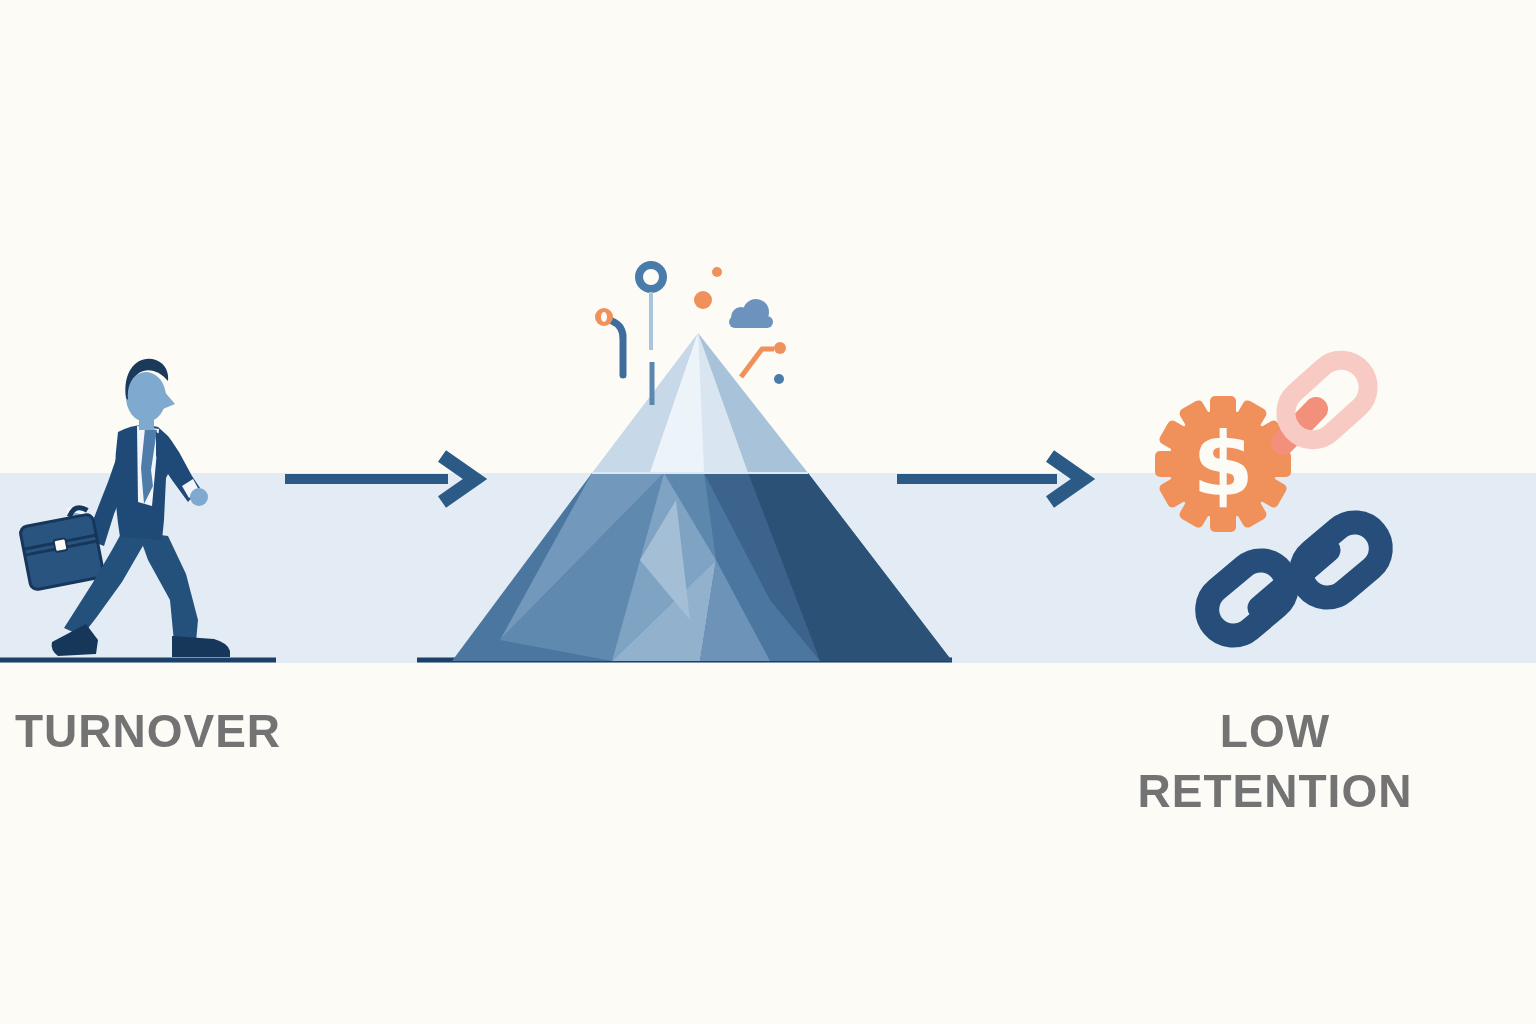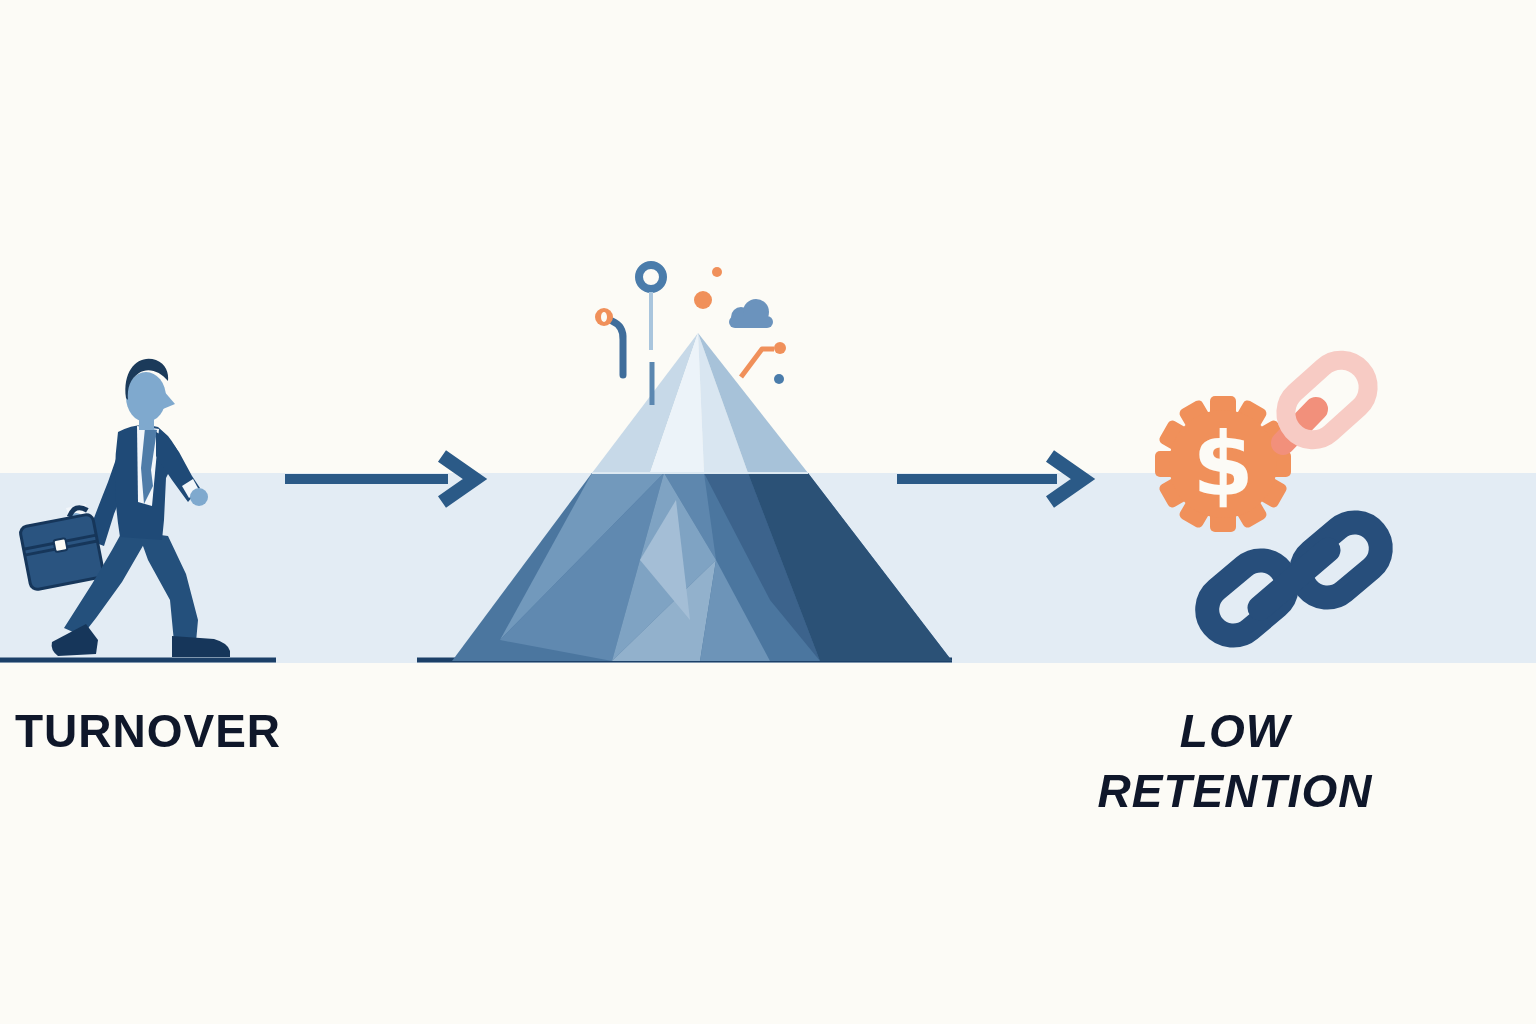--- a/index.html
+++ b/index.html
@@ -7,30 +7,30 @@
     width:1536px;height:1024px;
     background:#fcfbf6;
     font-family:"Liberation Sans", sans-serif;
     position:relative;overflow:hidden;
   }
   .stage{position:absolute;inset:0;}
   svg{position:absolute;left:0;top:0;}
   .step-label{
     position:absolute;
     top:701px;
-    color:#0f172a;
+    color:#737373;
     font-weight:bold;
     font-size:46px;
     letter-spacing:1px;
     text-align:center;
     line-height:60px;
   }
   #label-turnover{left:10px;width:276px;}
   #label-hidden{left:510px;width:436px;}
-  #label-low{left:1080px;width:310px;font-style:italic;}
+  #label-low{left:1120px;width:310px;}
 </style>
 </head>
 <body>
 
 <div class="stage">
 
 <svg width="1536" height="1024" viewBox="0 0 1536 1024">
 
   <rect x="0" y="473" width="1536" height="190" fill="#e3ecf4"></rect>
 

